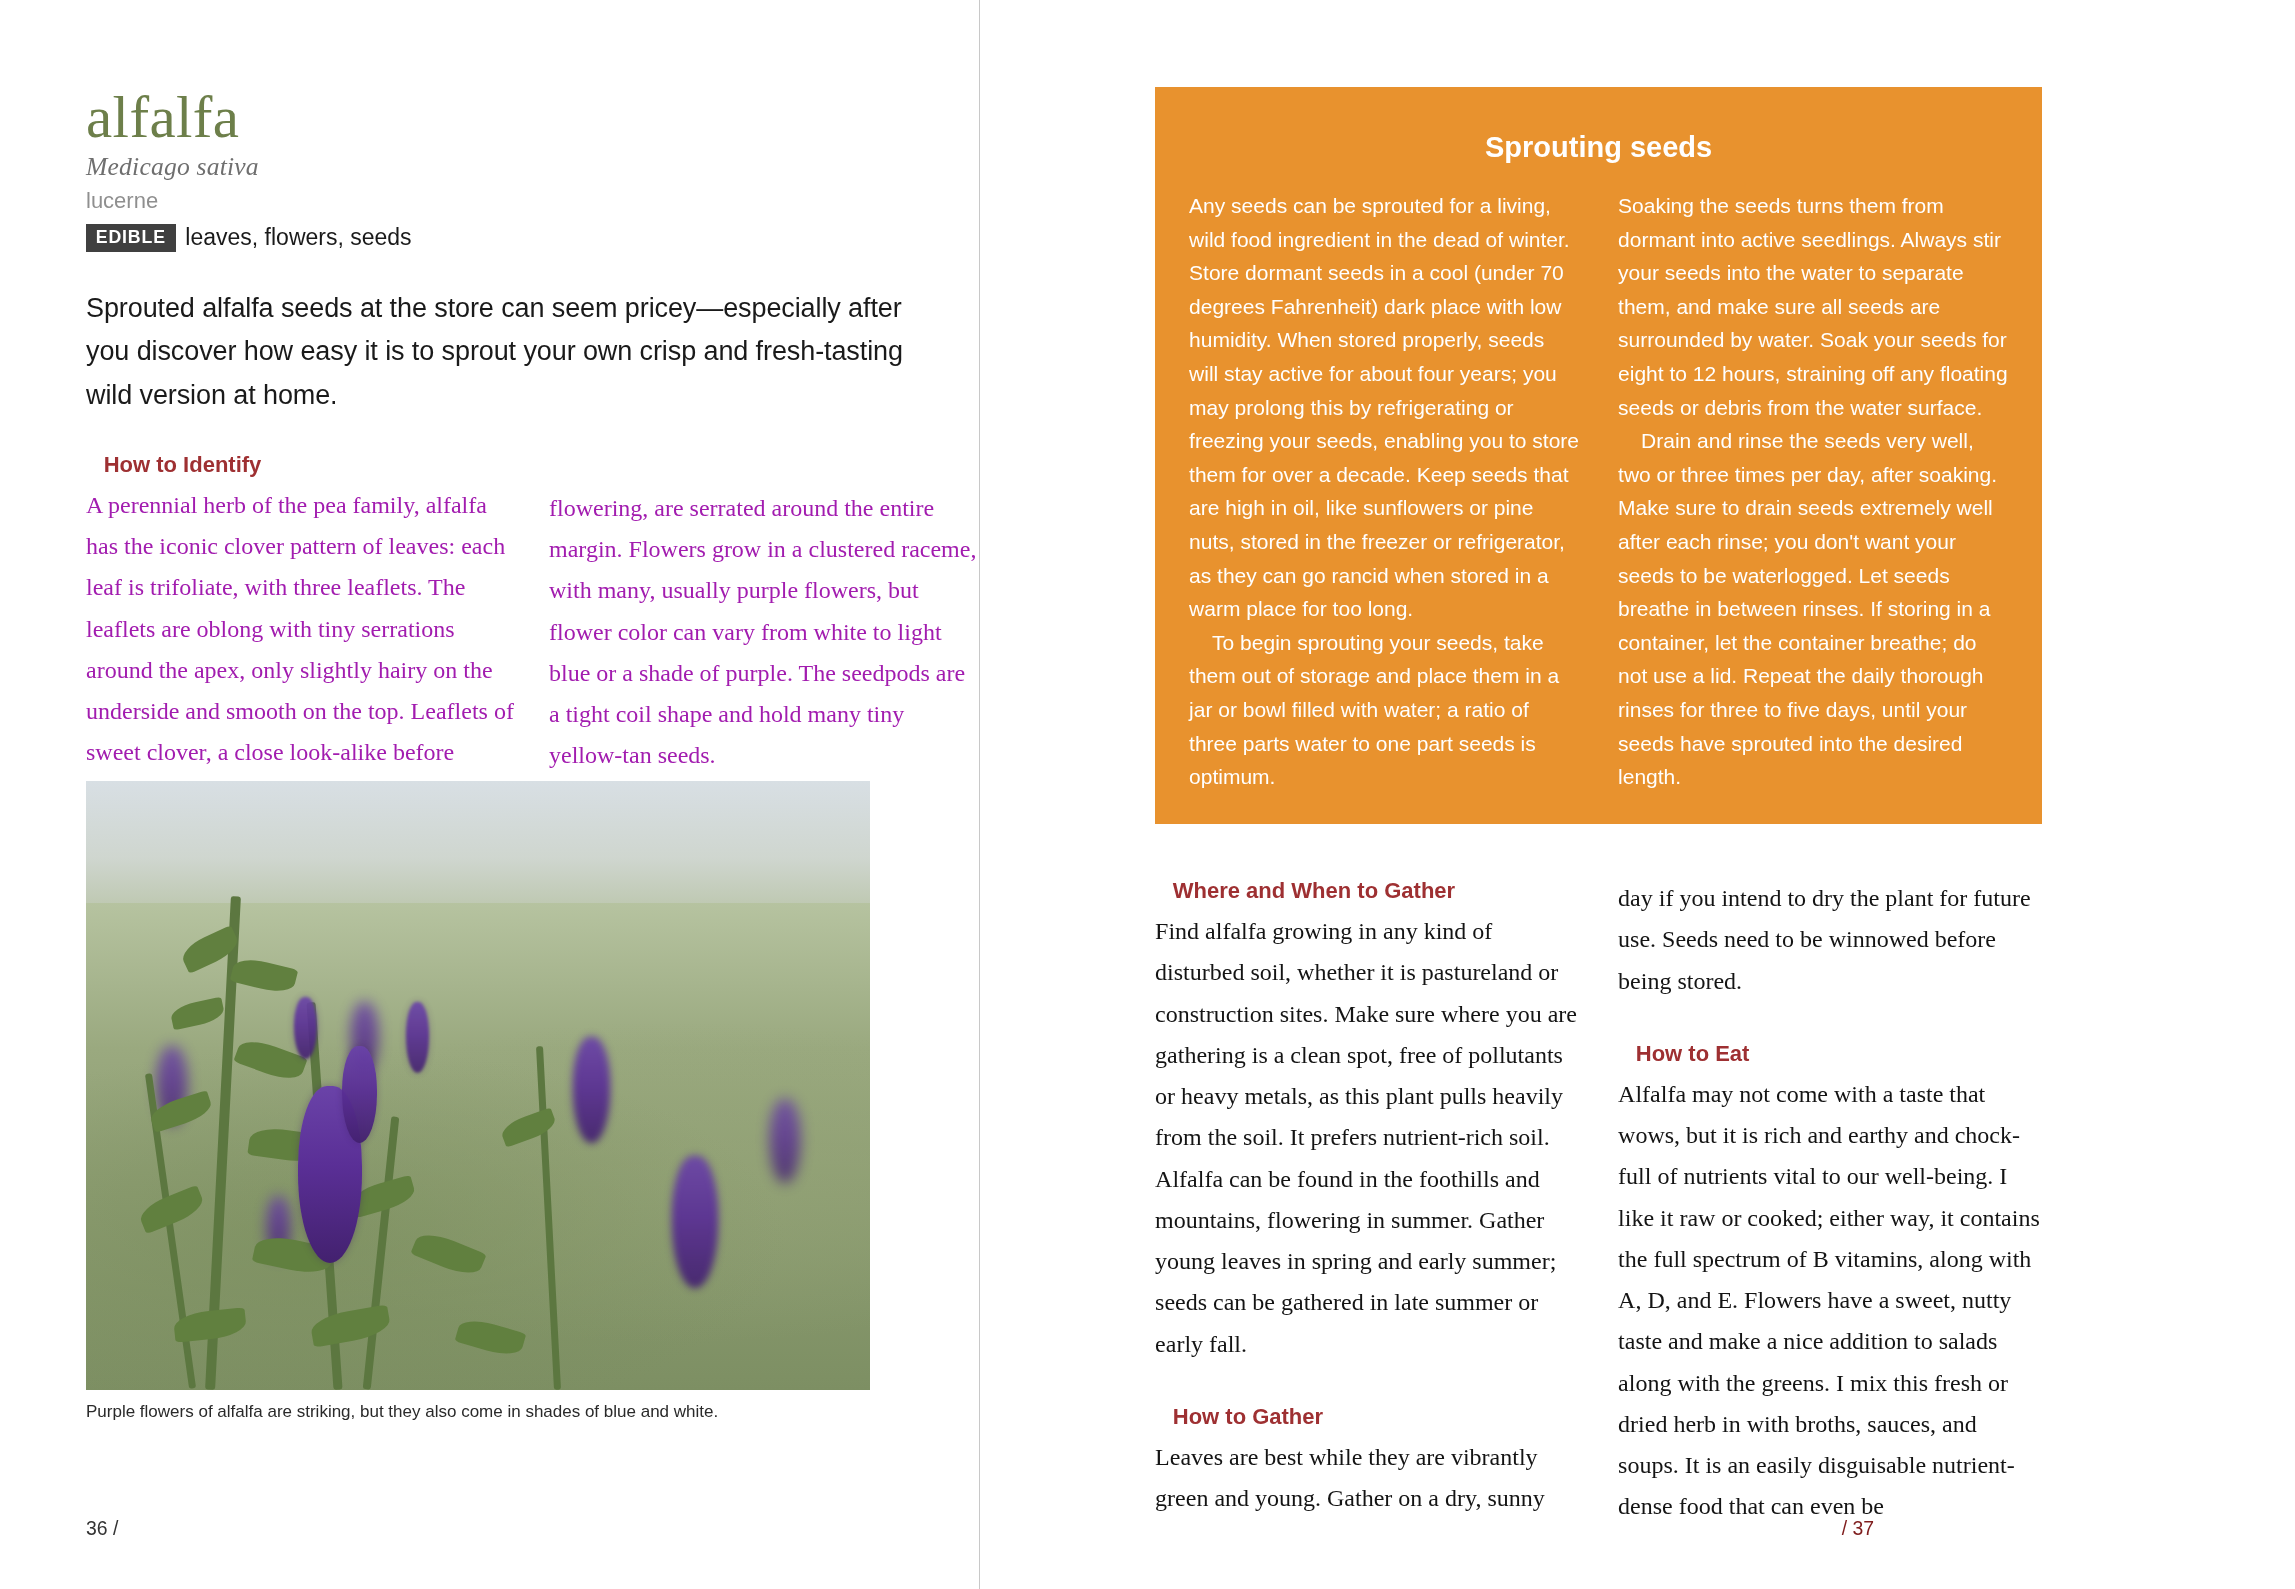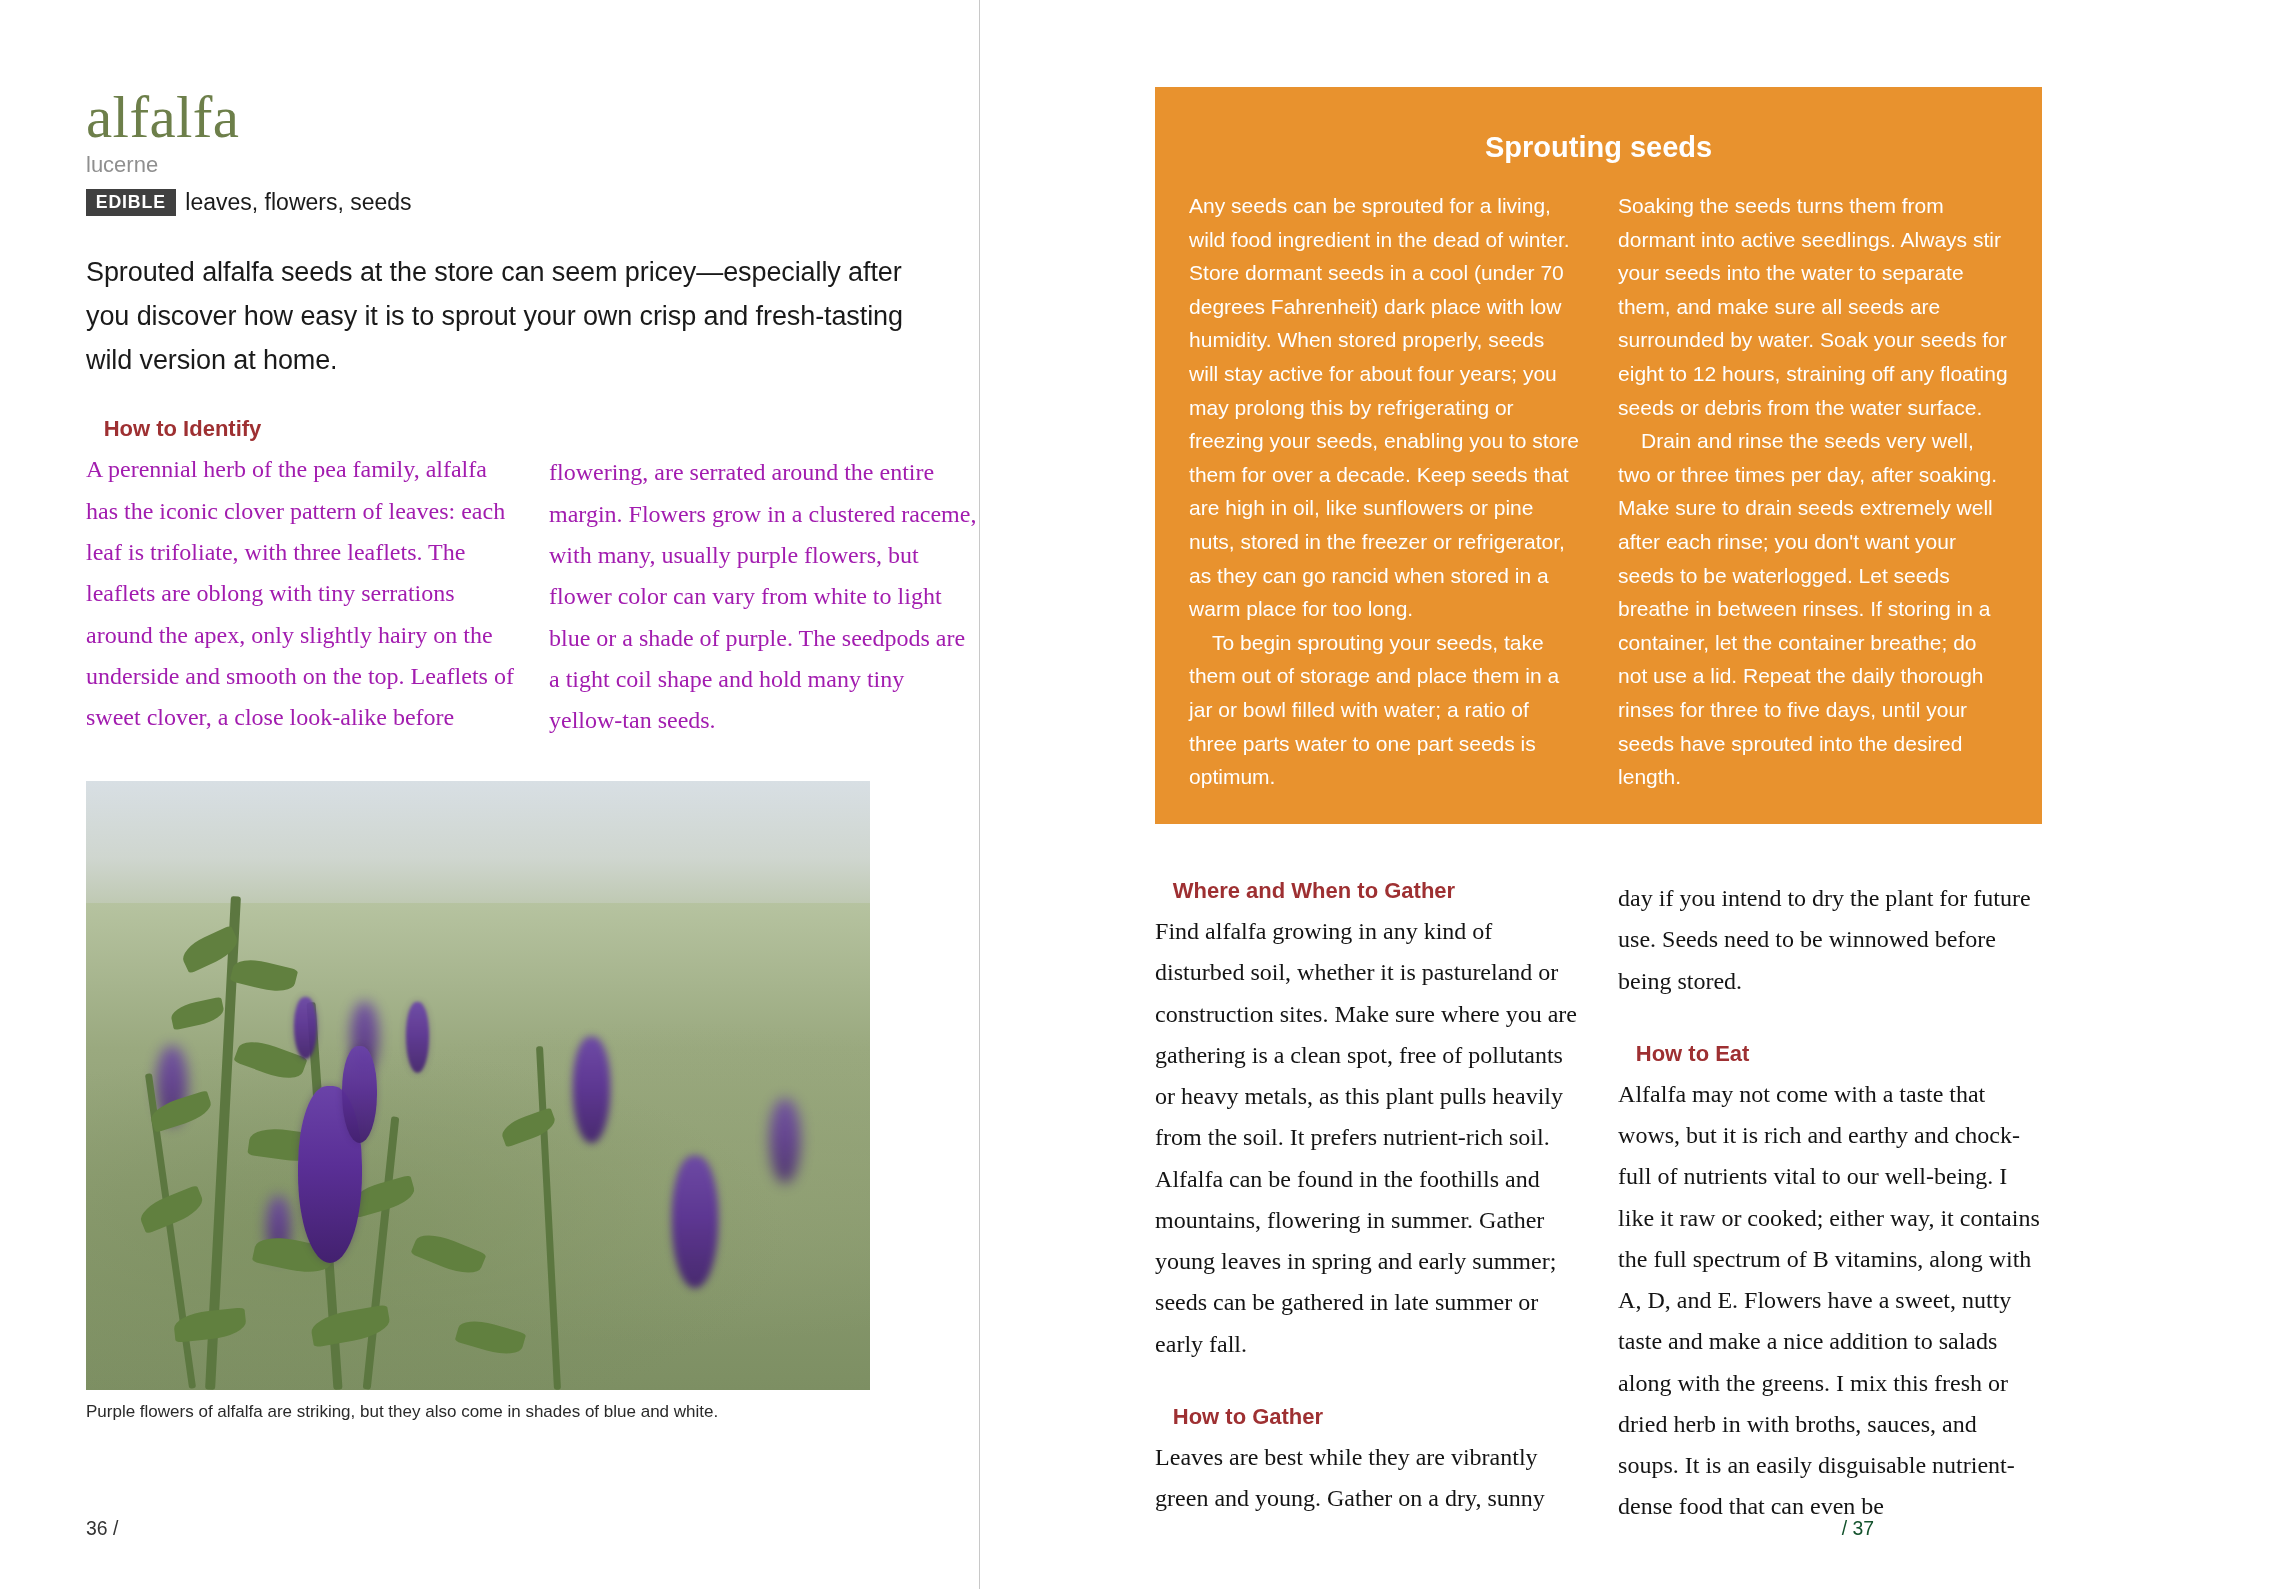--- a/index.html
+++ b/index.html
@@ -228,21 +228,21 @@
   }
   .rcol {
     width: 424px;
   }
   .folio-right {
     position: absolute;
     right: 86px;
     bottom: 49px;
     font-family: "Liberation Sans", sans-serif;
     font-size: 19.4px;
-    color: #14532d;
+    color: #7f1d1d;
   }
   .sec-head-r {
     font-family: "Liberation Sans", sans-serif;
     font-weight: bold;
     font-size: 22px;
     color: #9e3032;
     margin: 0 0 7px 0;
     text-indent: 17.7px;
   }
   .sec-head-r.spaced { margin-top: 39px; }
@@ -255,20 +255,21 @@
   }
 </style>
 </head>
 <body>
 
 <div class="spread">
 
   <div class="page page-left">
     <div class="left-inner">
       <h1 class="plant-title">alfalfa</h1>
+      <div class="plant-latin">Medicago sativa</div>
       <div class="plant-common">lucerne</div>
       <div class="edible-row">
         <span class="edible-badge">EDIBLE</span>
         <span class="edible-parts">leaves, flowers, seeds</span>
       </div>
       <p class="intro-para">Sprouted alfalfa seeds at the store can seem pricey—especially after you discover how easy it is to sprout your own crisp and fresh-tasting wild version at home.</p>
 
       <div class="two-col">
         <div class="col">
           <div class="sec-head">How to Identify</div>

